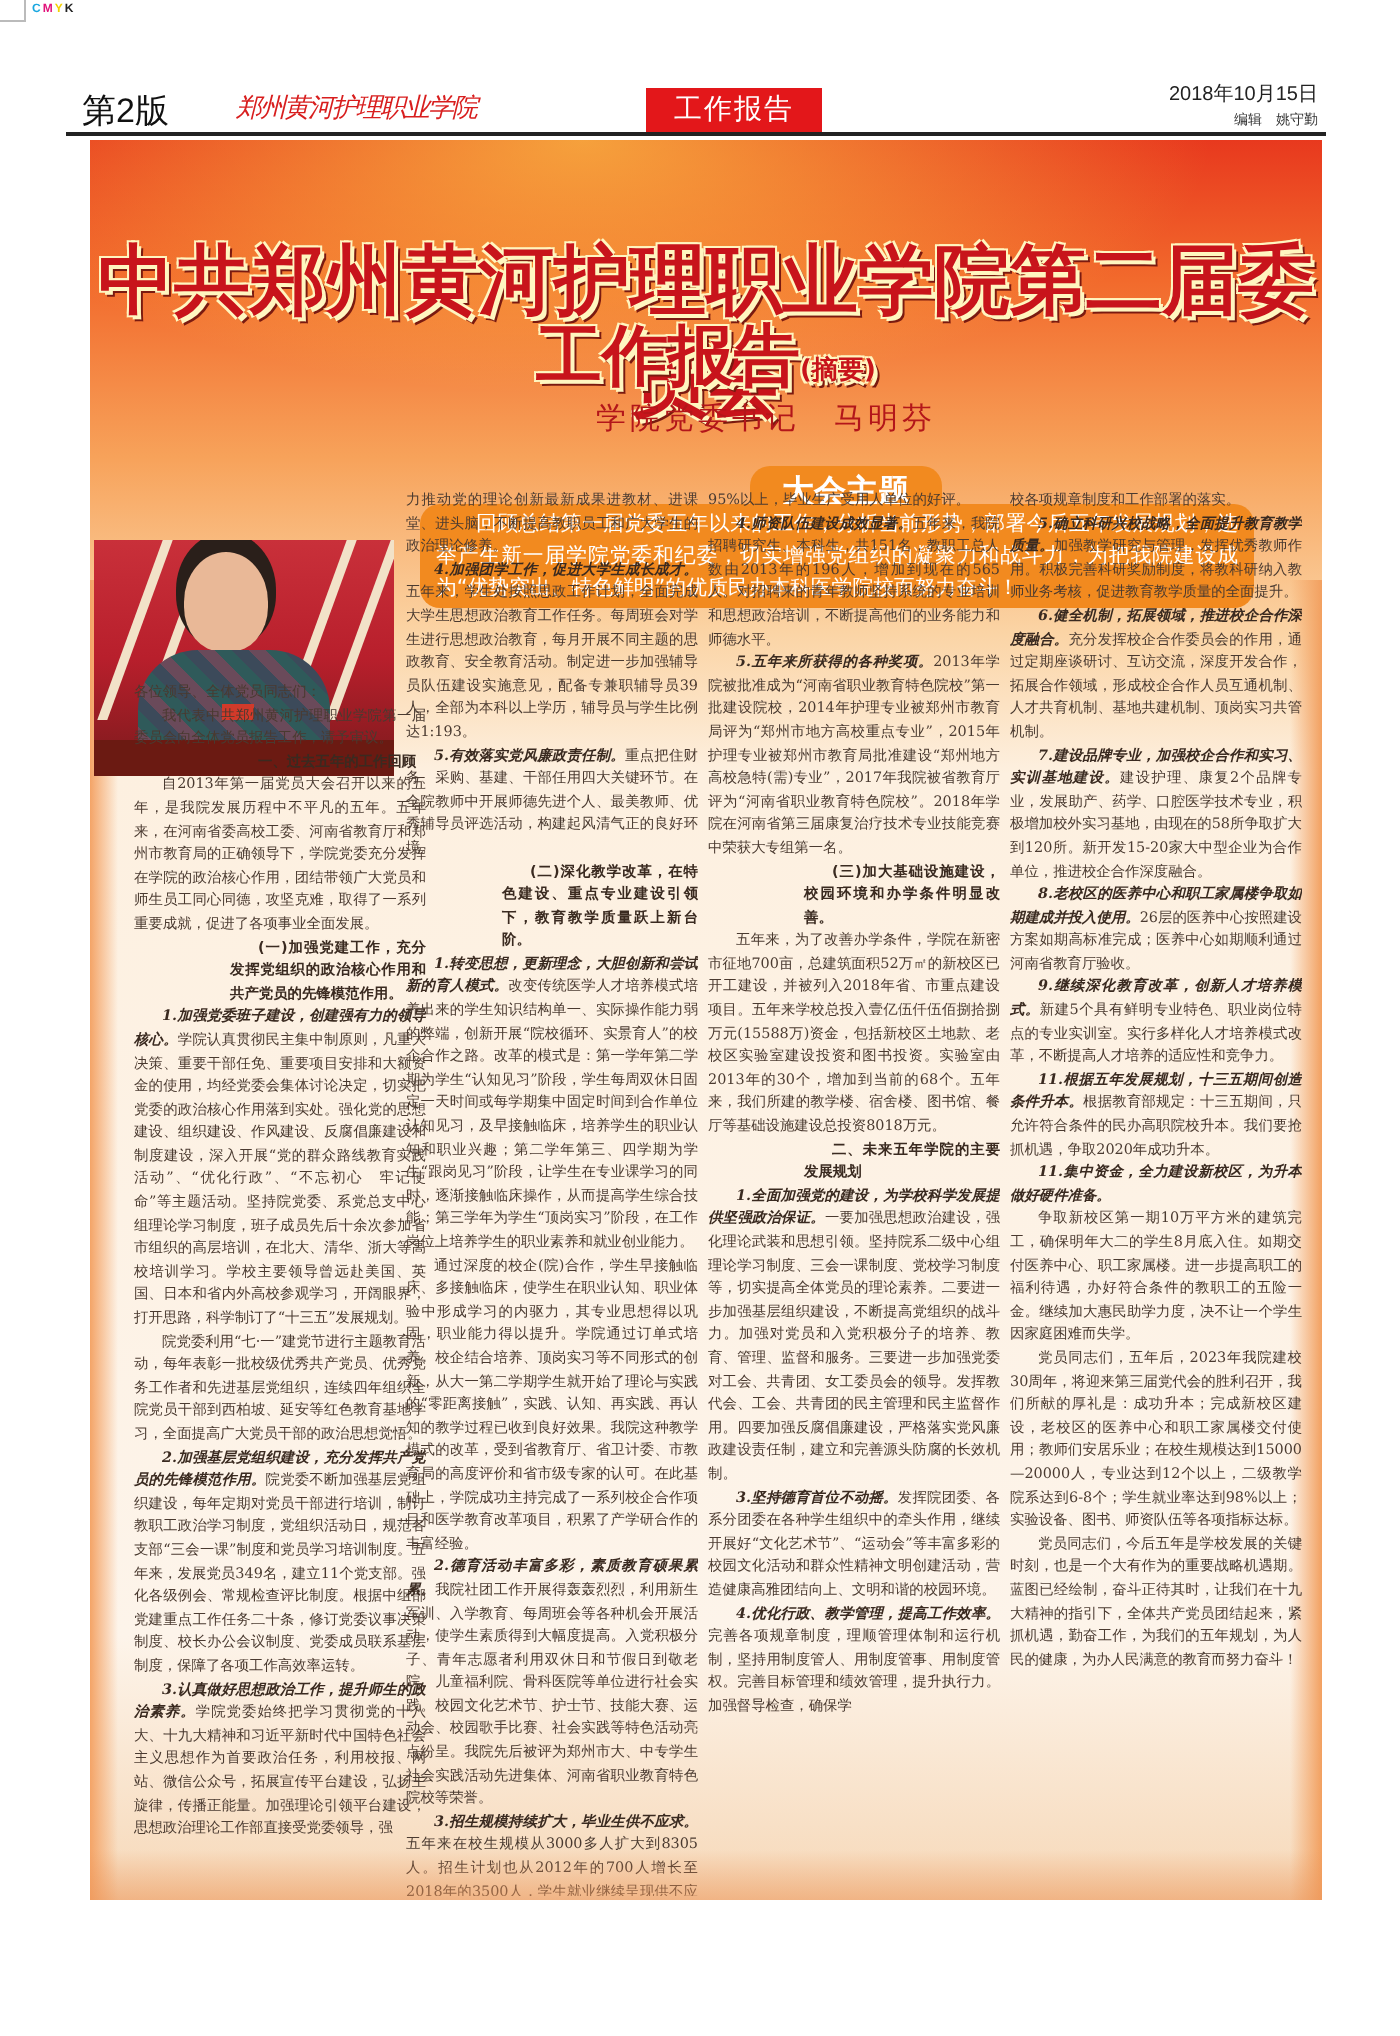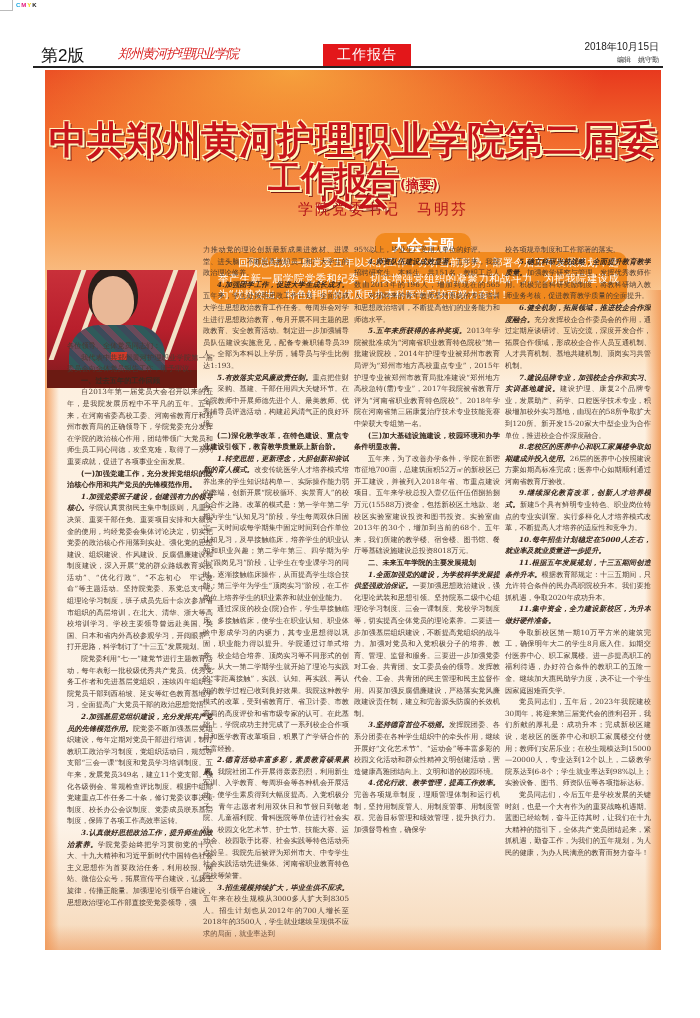--- a/index.html
+++ b/index.html
@@ -28,21 +28,21 @@
   .photo .stripe{position:absolute;top:0;width:5px;height:90px;background:#f2e2c8;transform:skewX(-20deg);}
   .photo .head{position:absolute;left:45px;top:6px;width:42px;height:50px;border-radius:50% 50% 45% 45%;background:#e9b897;box-shadow:0 -6px 0 4px #2a1f1a;}
   .photo .body{position:absolute;left:22px;top:55px;width:96px;height:55px;border-radius:30px 30px 0 0;background:repeating-linear-gradient(45deg,#3c4a5a 0 6px,#6a4a5a 6px 12px,#2f5a5a 12px 18px);}
   .photo .podium{position:absolute;left:0;top:100px;width:150px;height:18px;background:#6b1a12;}
   .photo .badge{position:absolute;left:64px;top:82px;width:16px;height:8px;background:#d23a2a;}
   .theme-tab{position:absolute;left:330px;top:163px;background:#f28a1f;color:#fff;font-family:"DejaVu Sans",sans-serif;font-weight:bold;font-size:16px;padding:3px 16px 0;border-radius:10px 10px 0 0;text-align:center;}
   .theme-box{position:absolute;left:165px;top:182px;width:417px;height:52px;background:#f28a1f;border-radius:10px;color:#fff;font-family:"DejaVu Sans",sans-serif;font-size:10.4px;line-height:16px;padding:2px 8px;box-sizing:border-box;text-indent:20px;text-align:justify;}
   .col{position:absolute;font-size:7.2px;line-height:11.6px;color:#4a3a30;text-align:justify;overflow:hidden;}
   .col p{margin:0;text-indent:14px;}
   .col p.noindent{text-indent:0;}
-  .col .h{font-family:"DejaVu Sans",sans-serif;font-weight:bold;color:#3a2a20;}
+  .col .h{font-family:"DejaVu Sans",sans-serif;font-weight:bold;color:#3a2a20;margin-left:48px;}
   .col .it{font-style:italic;font-weight:bold;color:#3a2a20;}
   .col1{left:35px;top:340px;width:146px;height:608px;padding-left:32px;}
   .col2{left:203px;top:244px;width:146px;height:704px;}
   .col3{left:354px;top:244px;width:146px;height:704px;}
   .col4{left:505px;top:244px;width:146px;height:704px;}
   .bottom-art{position:absolute;left:45px;top:925px;width:616px;height:25px;background:linear-gradient(180deg,rgba(253,244,234,0),rgba(236,150,90,.55));}
 </style>
 </head>
 <body>
 
@@ -114,20 +114,19 @@
     <p><span class="it">3.坚持德育首位不动摇。</span><span>发挥院团委、各系分团委在各种学生组织中的牵头作用，继续开展好“文化艺术节”、“运动会”等丰富多彩的校园文化活动和群众性精神文明创建活动，营造健康高雅团结向上、文明和谐的校园环境。</span></p>
     <p><span class="it">4.优化行政、教学管理，提高工作效率。</span><span>完善各项规章制度，理顺管理体制和运行机制，坚持用制度管人、用制度管事、用制度管权。完善目标管理和绩效管理，提升执行力。加强督导检查，确保学</span></p>
   </div>
 <div class="col col4">
     <p class="noindent">校各项规章制度和工作部署的落实。</p>
     <p><span class="it">5.确立科研兴校战略，全面提升教育教学质量。</span><span>加强教学研究与管理，发挥优秀教师作用。积极完善科研奖励制度，将教科研纳入教师业务考核，促进教育教学质量的全面提升。</span></p>
     <p><span class="it">6.健全机制，拓展领域，推进校企合作深度融合。</span><span>充分发挥校企合作委员会的作用，通过定期座谈研讨、互访交流，深度开发合作，拓展合作领域，形成校企合作人员互通机制、人才共育机制、基地共建机制、顶岗实习共管机制。</span></p>
     <p><span class="it">7.建设品牌专业，加强校企合作和实习、实训基地建设。</span><span>建设护理、康复2个品牌专业，发展助产、药学、口腔医学技术专业，积极增加校外实习基地，由现在的58所争取扩大到120所。新开发15-20家大中型企业为合作单位，推进校企合作深度融合。</span></p>
     <p><span class="it">8.老校区的医养中心和职工家属楼争取如期建成并投入使用。</span><span>26层的医养中心按照建设方案如期高标准完成；医养中心如期顺利通过河南省教育厅验收。</span></p>
     <p><span class="it">9.继续深化教育改革，创新人才培养模式。</span><span>新建5个具有鲜明专业特色、职业岗位特点的专业实训室。实行多样化人才培养模式改革，不断提高人才培养的适应性和竞争力。</span></p>
-    <p><span class="it">10.每年招生计划稳定在5000人左右，就业率及就业质量进一步提升。</span><span></span></p>
     <p><span class="it">11.根据五年发展规划，十三五期间创造条件升本。</span><span>根据教育部规定：十三五期间，只允许符合条件的民办高职院校升本。我们要抢抓机遇，争取2020年成功升本。</span></p>
     <p><span class="it">11.集中资金，全力建设新校区，为升本做好硬件准备。</span><span></span></p>
     <p>争取新校区第一期10万平方米的建筑完工，确保明年大二的学生8月底入住。如期交付医养中心、职工家属楼。进一步提高职工的福利待遇，办好符合条件的教职工的五险一金。继续加大惠民助学力度，决不让一个学生因家庭困难而失学。</p>
     <p>党员同志们，五年后，2023年我院建校30周年，将迎来第三届党代会的胜利召开，我们所献的厚礼是：成功升本；完成新校区建设，老校区的医养中心和职工家属楼交付使用；教师们安居乐业；在校生规模达到15000—20000人，专业达到12个以上，二级教学院系达到6-8个；学生就业率达到98%以上；实验设备、图书、师资队伍等各项指标达标。</p>
     <p>党员同志们，今后五年是学校发展的关键时刻，也是一个大有作为的重要战略机遇期。蓝图已经绘制，奋斗正待其时，让我们在十九大精神的指引下，全体共产党员团结起来，紧抓机遇，勤奋工作，为我们的五年规划，为人民的健康，为办人民满意的教育而努力奋斗！</p>
   </div>
 <div class="bottom-art"></div>
 
 </body></html>

